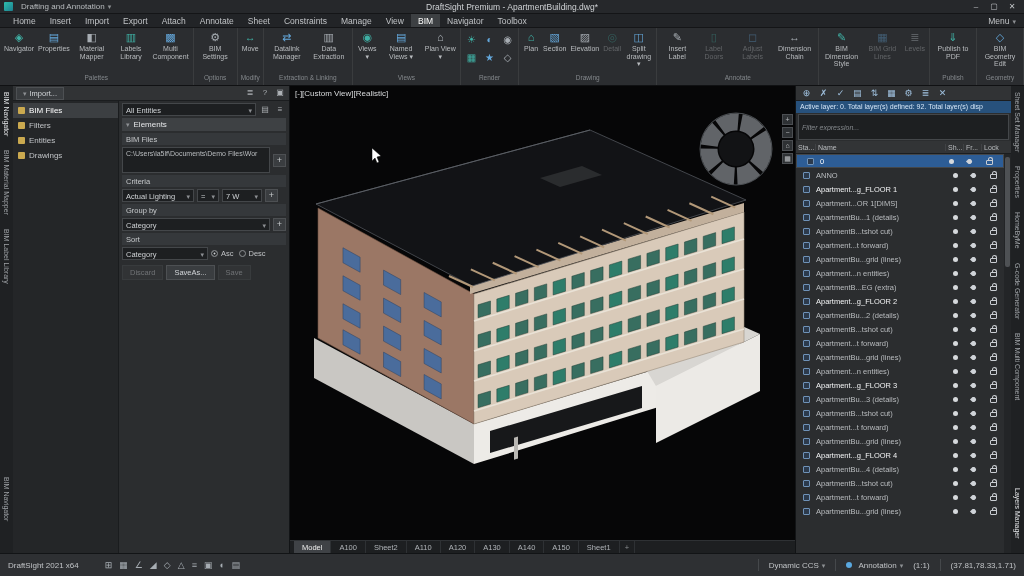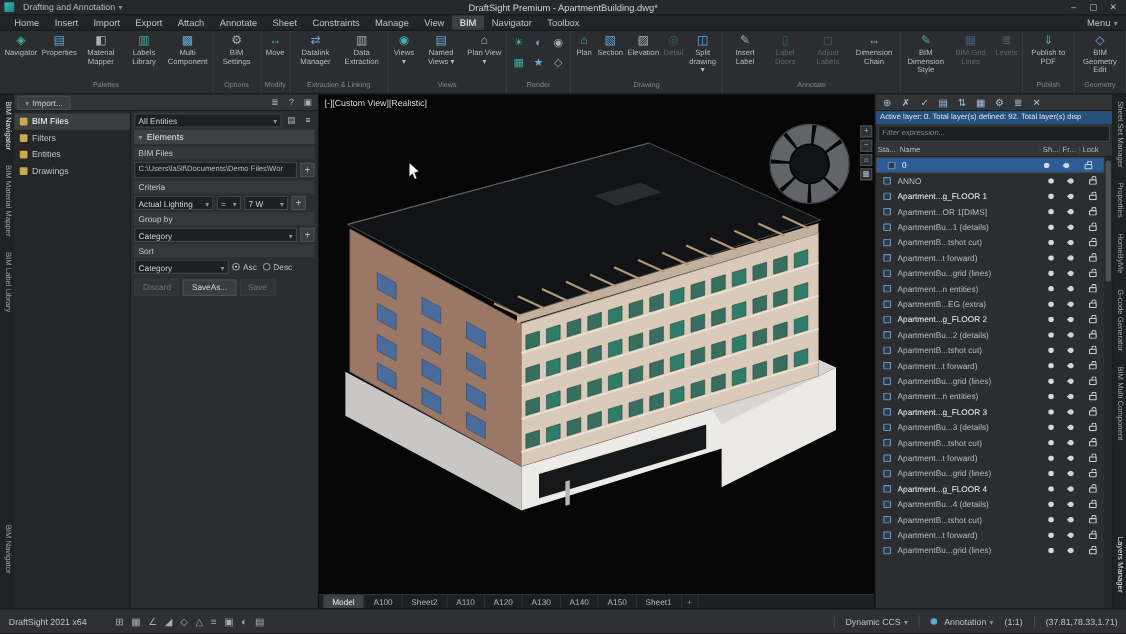--- a/index.html
+++ b/index.html
@@ -54,21 +54,21 @@
   .lbody{flex:1;display:flex;min-height:0;}
   .ltree{width:106px;background:#242628;border-right:1px solid #1a1c1e;padding-top:2px;}
   .titem{height:15px;display:flex;align-items:center;gap:4px;padding:0 5px;font-size:8px;color:#c0c3c6;}
   .titem.act{background:#3c3f42;color:#ffffff;}
   .tico{width:7px;height:7px;background:#caa94f;border-radius:1px;}
   .lform{flex:1;padding:2px 3px;display:flex;flex-direction:column;gap:2px;min-width:0;}
   .frow{display:flex;align-items:center;gap:3px;}
   .grow{flex:1;min-width:0;}
   .sel{background:#1d1f21;border:1px solid #44474a;height:13px;display:flex;align-items:flex-end;justify-content:space-between;padding:0 3px;font-size:7.5px;color:#cfd2d5;overflow:hidden;white-space:nowrap;}
   .w70{width:72px;} .w20{width:22px;} .w36{width:40px;} .w90{width:86px;}
-  .inp{background:#1d1f21;border:1px solid #44474a;height:15px;font-size:7px;color:#b9bcbf;padding:0 3px;line-height:12px;overflow:hidden;white-space:nowrap;font-family:"Liberation Sans",sans-serif;}
+  .inp{background:#1d1f21;border:1px solid #44474a;height:26px;font-size:7px;color:#b9bcbf;padding:0 3px;line-height:12px;overflow:hidden;white-space:nowrap;font-family:"Liberation Sans",sans-serif;}
   input.inp::placeholder{color:#84888c;font-style:italic;}
   .pbtn{width:13px;height:13px;background:#3a3d40;border:1px solid #4d5053;text-align:center;line-height:11px;font-size:9px;color:#c6c9cb;}
   .pbtn::before{content:'+';}
   .shead{background:#3e4144;height:13px;display:flex;align-items:center;gap:4px;padding:0 4px;font-size:8px;color:#e4e6e8;}
   .ssub{background:#35383b;height:12px;display:flex;align-items:center;padding:0 4px;font-size:7.5px;color:#c6c9cb;}
   .rad{width:7px;height:7px;border:1px solid #8d9093;border-radius:50%;display:inline-block;}
   .rad.on{box-shadow:inset 0 0 0 1.5px #1d1f21, inset 0 0 0 4px #cfd2d5;}
   .radlb{font-size:7.5px;color:#c0c3c6;margin-right:2px;}
   .btns{margin-top:3px;justify-content:flex-start;}
   .btn{background:#3a3d40;border:1px solid #4d5053;font-size:7.5px;color:#d2d5d8;padding:2px 7px;display:flex;align-items:center;gap:3px;}

